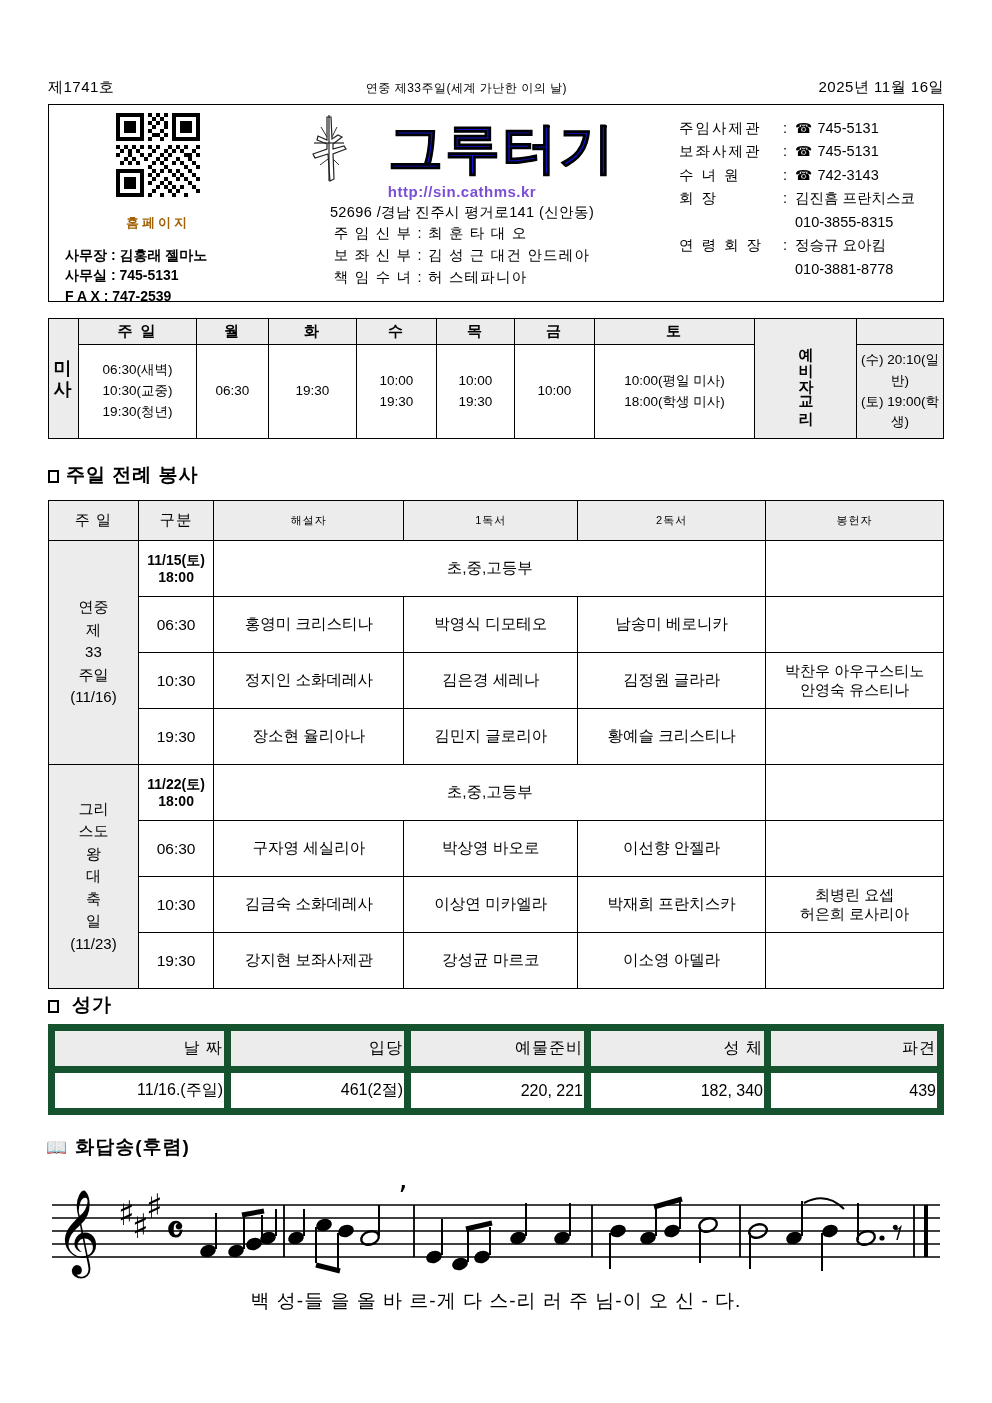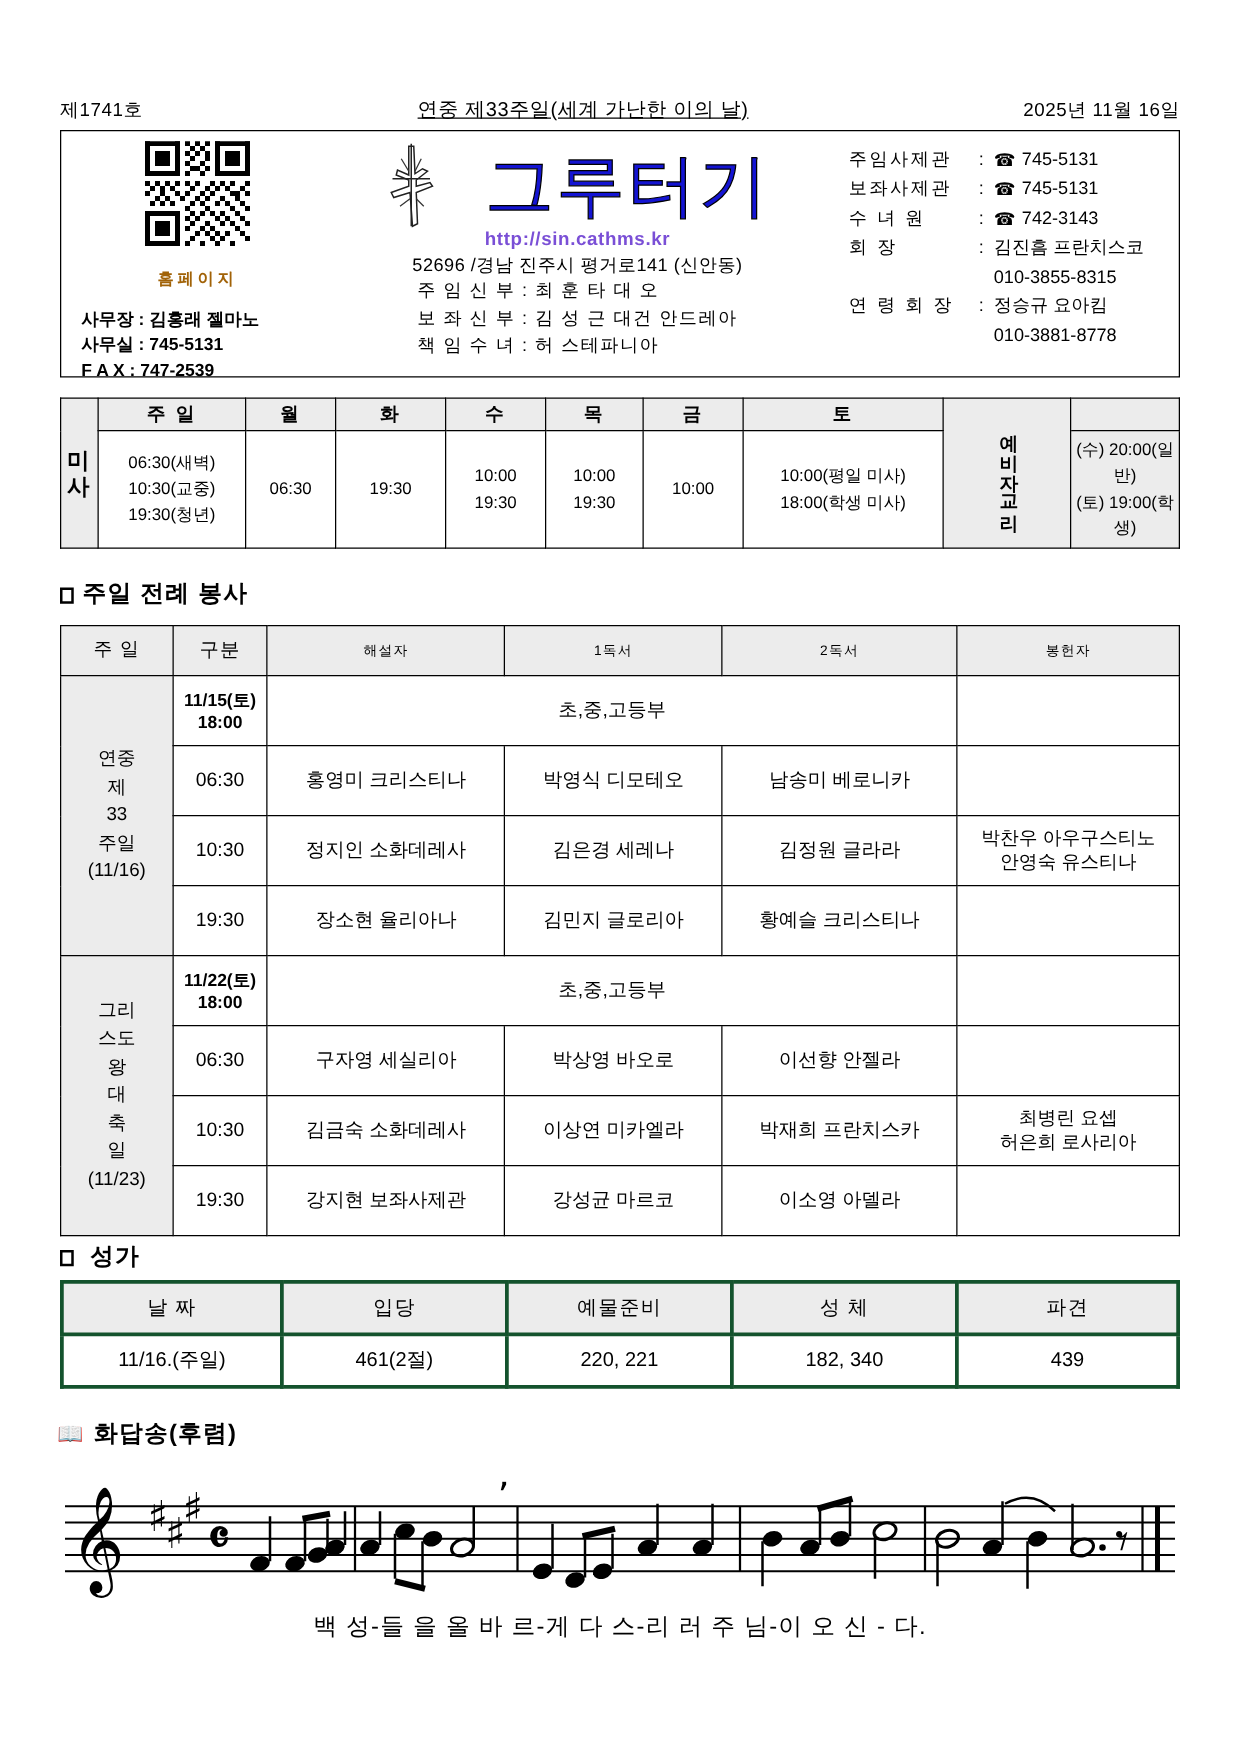--- a/index.html
+++ b/index.html
@@ -14,21 +14,21 @@
     overflow:hidden;
   }
   .page { position:absolute; left:0; top:0; width:992px; height:1403px; }
 
   
   .topline {
     position:absolute; left:48px; top:78px; width:896px;
     display:flex; align-items:baseline; justify-content:space-between;
     font-size:15px; letter-spacing:0.5px;
   }
-  .topline .mid { font-size:16px;text-decoration:underline; }
+  .topline .mid { font-size:12px; }
   .topline .right { font-size:15px; }
 
   
   .masthead {
     position:absolute; left:48px; top:104px; width:896px; height:198px;
     border:1.6px solid #000;
     display:flex;
   }
   .mh-left {
     width:218px; padding-top:8px;
@@ -45,21 +45,21 @@
   .office div { white-space:nowrap; }
 
   .mh-center {
     width:390px; position:relative; padding-top:6px;
     display:flex; flex-direction:column; align-items:center;
   }
   .logo-row { display:flex; align-items:center; justify-content:center; height:74px; }
   .emblem { width:42px; height:70px; margin-right:6px; }
   .bigtitle {
     font-family:"DejaVu Sans", sans-serif;
-    font-size:55px; font-weight:normal; color:#1414d2;
+    font-size:55px; font-weight:bold; color:#1414d2;
     letter-spacing:2px; line-height:62px;margin-left:32px;
     -webkit-text-stroke:1px #000;
   }
   .url { color:#7a4fd6; font-weight:bold; font-size:15px; letter-spacing:0.5px; margin-top:-2px;}
   .addr { font-size:14.5px; margin-top:3px; letter-spacing:0.4px; white-space:nowrap;}
   .priests { font-size:14.5px; line-height:1.5; margin-top:1px; }
   .priests div { white-space:nowrap; letter-spacing:1.2px; }
 
   .mh-right {
     flex:1; padding:12px 0 0 22px; font-size:14.5px; line-height:1.62;
@@ -116,21 +116,21 @@
   .col-hae { width:182px; }
   .col-d1  { width:166px; }
   .col-d2  { width:180px; }
   .col-off { width:170px; }
 
   
   .hymntable {
     position:absolute; left:48px; top:1024px; width:896px; font-size:16px;
   }
   .hymntable td, .hymntable th {
-    border:3px solid #14532d; text-align:center; vertical-align:middle; height:42px;
+    border:7px solid #14532d; text-align:right; vertical-align:middle; height:42px;
   }
   .hymntable .hdr { background:#ececec; letter-spacing:1px; font-weight:normal; }
 
   
   .musicwrap { position:absolute; left:40px; top:1185px; width:912px; height:175px; }
   .lyricrow {
     position:absolute; left:0; top:1288px; width:992px;
     text-align:center; font-size:19px; letter-spacing:1px;
   }
 </style>
@@ -372,21 +372,21 @@
         <div>19:30</div>
       </td>
       <td>
         <div>10:00</div>
       </td>
       <td>
         <div>10:00(평일 미사)</div>
         <div>18:00(학생 미사)</div>
       </td>
       <td class="shade">
-        <div>(수) 20:00(일반)</div>
+        <div>(수) 20:10(일반)</div>
         <div>(토) 19:00(학생)</div>
       </td>
     </tr>
   </tbody>
     </table>
 
   <div class="sect" style="left:48px; top:462px;">
     <span class="boxglyph"></span>
     <span>주일 전례 봉사</span>
   </div>

